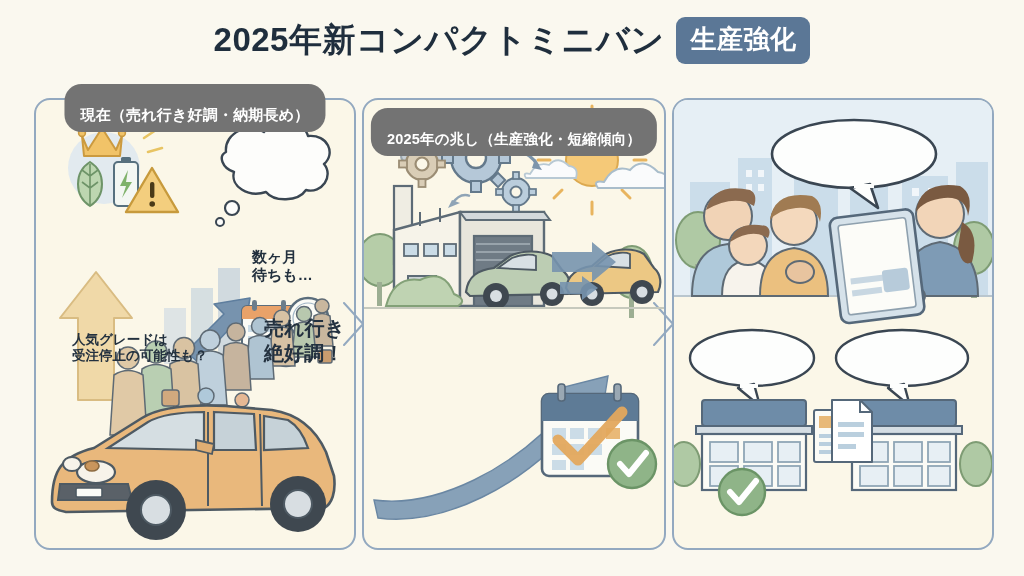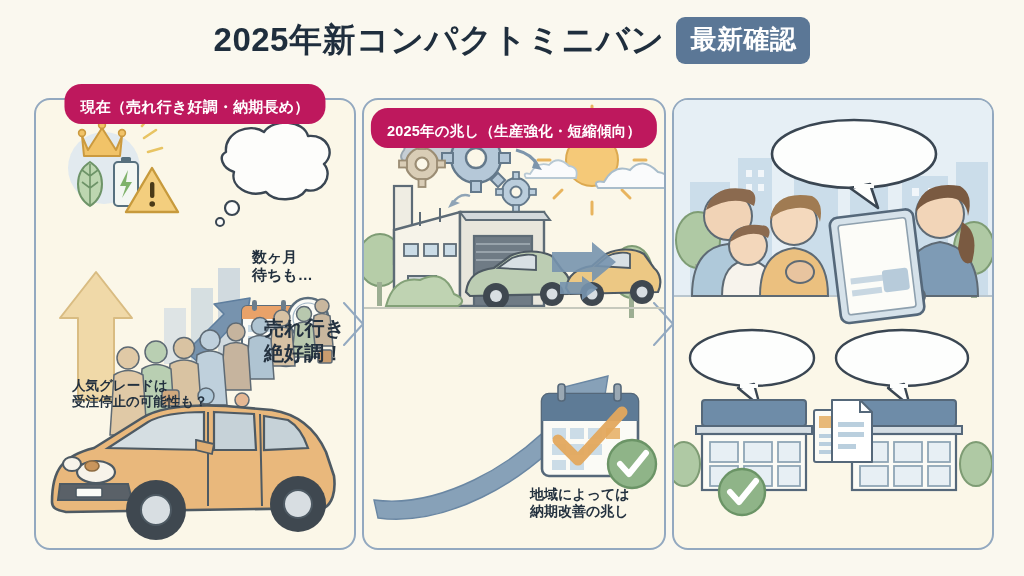--- a/index.html
+++ b/index.html
@@ -38,47 +38,47 @@
   .panel.p3{left:672px;width:318px;}
   
   .notch{
     position:absolute;right:-13px;top:50%;margin-top:-22px;
     width:24px;height:44px;
   }
   .notch svg{display:block;}
 
   .panel-head{
     position:absolute;top:-16px;left:50%;transform:translateX(-50%);
-    background:#be185d;color:#fff;border-radius:17px;
-    font-size:15px;font-weight:bold;padding:14px 16px 7px;
+    background:#737373;color:#fff;border-radius:17px;
+    font-size:15px;font-weight:bold;padding:22px 16px 7px;
     white-space:nowrap;letter-spacing:.2px;z-index:6;
   }
   .p2 .panel-head,.p3 .panel-head{font-size:14.5px;margin-top:24px;}
 
   .canvas{position:absolute;inset:0;overflow:hidden;border-radius:14px;}
   .canvas svg{position:absolute;left:0;top:0;}
 
   
   .lbl{position:absolute;font-weight:bold;line-height:1.22;text-align:left;color:#23313f;}
 
-  .t-grade{left:36px;top:232px;width:150px;font-size:13.5px;margin-top:46px;}
+  .t-grade{left:36px;top:232px;width:150px;font-size:13.5px;}
   .t-sales{left:228px;top:216px;width:110px;font-size:20px;line-height:1.25;}
   .t-bubble1{left:216px;top:148px;width:96px;font-size:15px;color:#22303e;}
 
   .t-cal{left:528px;top:470px;width:140px;font-size:14px;}
   .t-cal2025{left:545px;top:392px;width:84px;font-size:13px;color:#fff;}
 </style>
 </head>
 <body>
 
 <div class="stage">
 
   <div class="title-row">
     <div class="title-main">2025年新コンパクトミニバン</div>
-    <div class="title-badge">最新確認</div>
+    <div class="title-badge">生産強化</div>
   </div>
 
   <div class="panel p1">
     <div class="panel-head">現在（売れ行き好調・納期長め）</div>
     <div class="notch">
       <svg width="24" height="44" viewBox="0 0 24 44">
         <path d="M1 1 L20 22 L1 43" fill="none" stroke="#93A9C0" stroke-width="2" stroke-linecap="round" stroke-linejoin="round"></path>
       </svg>
     </div>
     <div class="canvas">
@@ -399,21 +399,20 @@
           </g>
           <path d="M194 340 L214 360 L258 312" fill="none" stroke="#E3A85D" stroke-width="11" stroke-linecap="round" stroke-linejoin="round" opacity=".95"></path>
         </g>
         <g>
           <circle cx="268" cy="364" r="24" fill="#8FB488" stroke="#6B9466" stroke-width="2.4"></circle>
           <path d="M256 364 L265 374 L282 353" fill="none" stroke="#fff" stroke-width="6" stroke-linecap="round" stroke-linejoin="round"></path>
         </g>
       </svg>
     </div>
     <div class="lbl t-cal2025" style="position:absolute;">2025年</div>
-    <div class="lbl t-cal" style="position:absolute;left:166px;top:386px;width:140px;font-size:14px;">地域によっては<br>納期改善の兆し</div>
   </div>
 
   <div class="panel p3">
     <div class="canvas">
       <svg width="318" height="448" viewBox="0 0 318 448">
 
         <rect x="0" y="0" width="318" height="196" fill="#E6EFF5"></rect>
 
         <g fill="#CBDDEA">
           <rect x="16" y="82" width="40" height="114"></rect>

